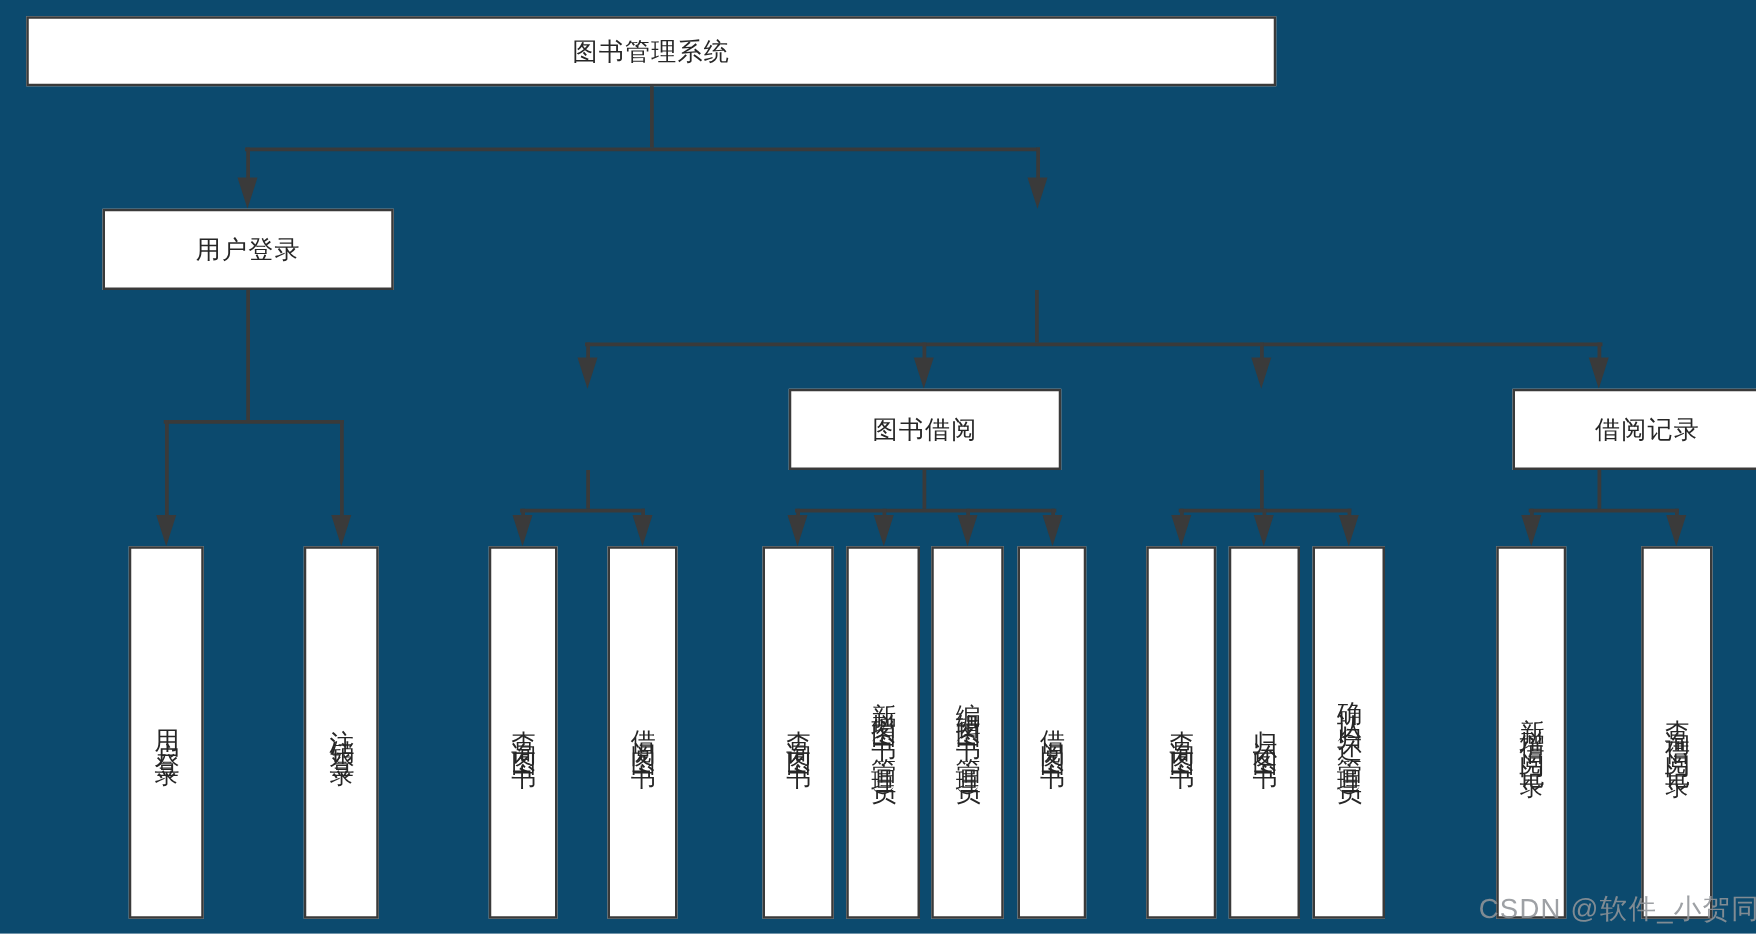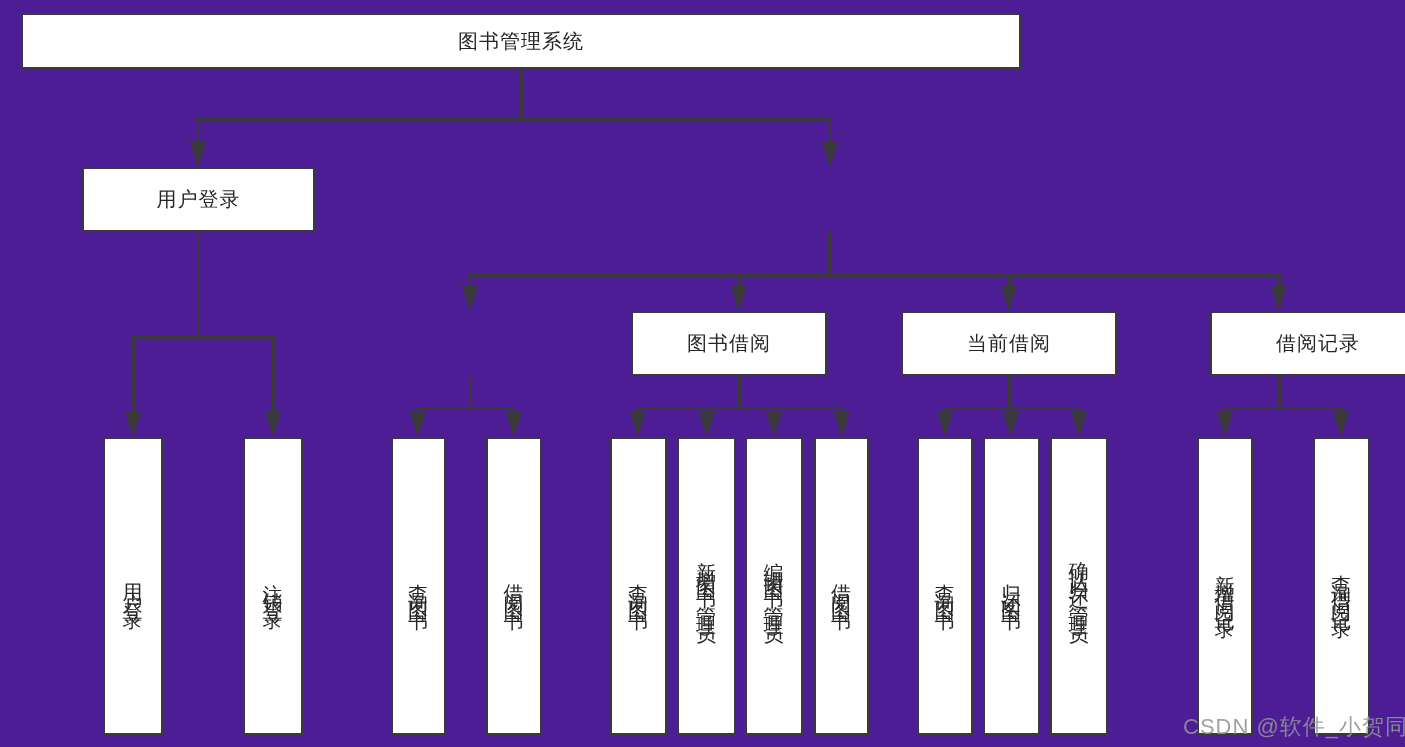--- a/index.html
+++ b/index.html
@@ -1,21 +1,21 @@
 <!DOCTYPE html>
 <html><head>
 <meta charset="utf-8">
 <style>
   html,body { margin:0; padding:0; background:#ffffff; }
   body { font-family:"Liberation Sans", sans-serif; }
   .canvas {
     position:relative;
     width:1405px;
     height:747px;
-    background:#4c1d95;
+    background:#0c4a6e;
     overflow:hidden;
   }
   .box {
     position:absolute;
     background:#ffffff;
     border:2px solid #3a3a3a;
     box-sizing:border-box;
     display:flex;
     align-items:center;
     justify-content:center;
@@ -80,22 +80,21 @@
   <div class="line" style="left:468px;top:274px;width:814px;height:3px"></div>
   <div class="line" style="left:469px;top:274px;width:3px;height:13px"></div>
   <div class="ahead" style="left:462px;top:286px"></div>
   <div class="line" style="left:738px;top:274px;width:3px;height:13px"></div>
   <div class="ahead" style="left:731px;top:286px"></div>
   <div class="line" style="left:1008px;top:274px;width:3px;height:13px"></div>
   <div class="ahead" style="left:1001px;top:286px"></div>
   <div class="line" style="left:1278px;top:274px;width:3px;height:13px"></div>
   <div class="ahead" style="left:1271px;top:286px"></div>
 
-  <div class="box" style="left:631px;top:311px;width:196px;height:65px">图书借阅</div>
-  <div class="box" style="left:901px;top:311px;width:216px;height:65px">当前借阅</div>
+  <div class="box" style="left:631px;top:311px;width:218px;height:65px">图书借阅</div>
   <div class="box" style="left:1210px;top:311px;width:216px;height:65px">借阅记录</div>
 
   <div class="line" style="left:469px;top:376px;width:3px;height:31px"></div>
   <div class="line" style="left:416px;top:407px;width:100px;height:3px"></div>
   <div class="line" style="left:417px;top:407px;width:3px;height:6px"></div>
   <div class="ahead" style="left:410px;top:412px"></div>
   <div class="line" style="left:513px;top:407px;width:3px;height:6px"></div>
   <div class="ahead" style="left:506px;top:412px"></div>
 
   <div class="line" style="left:738px;top:376px;width:3px;height:31px"></div>

